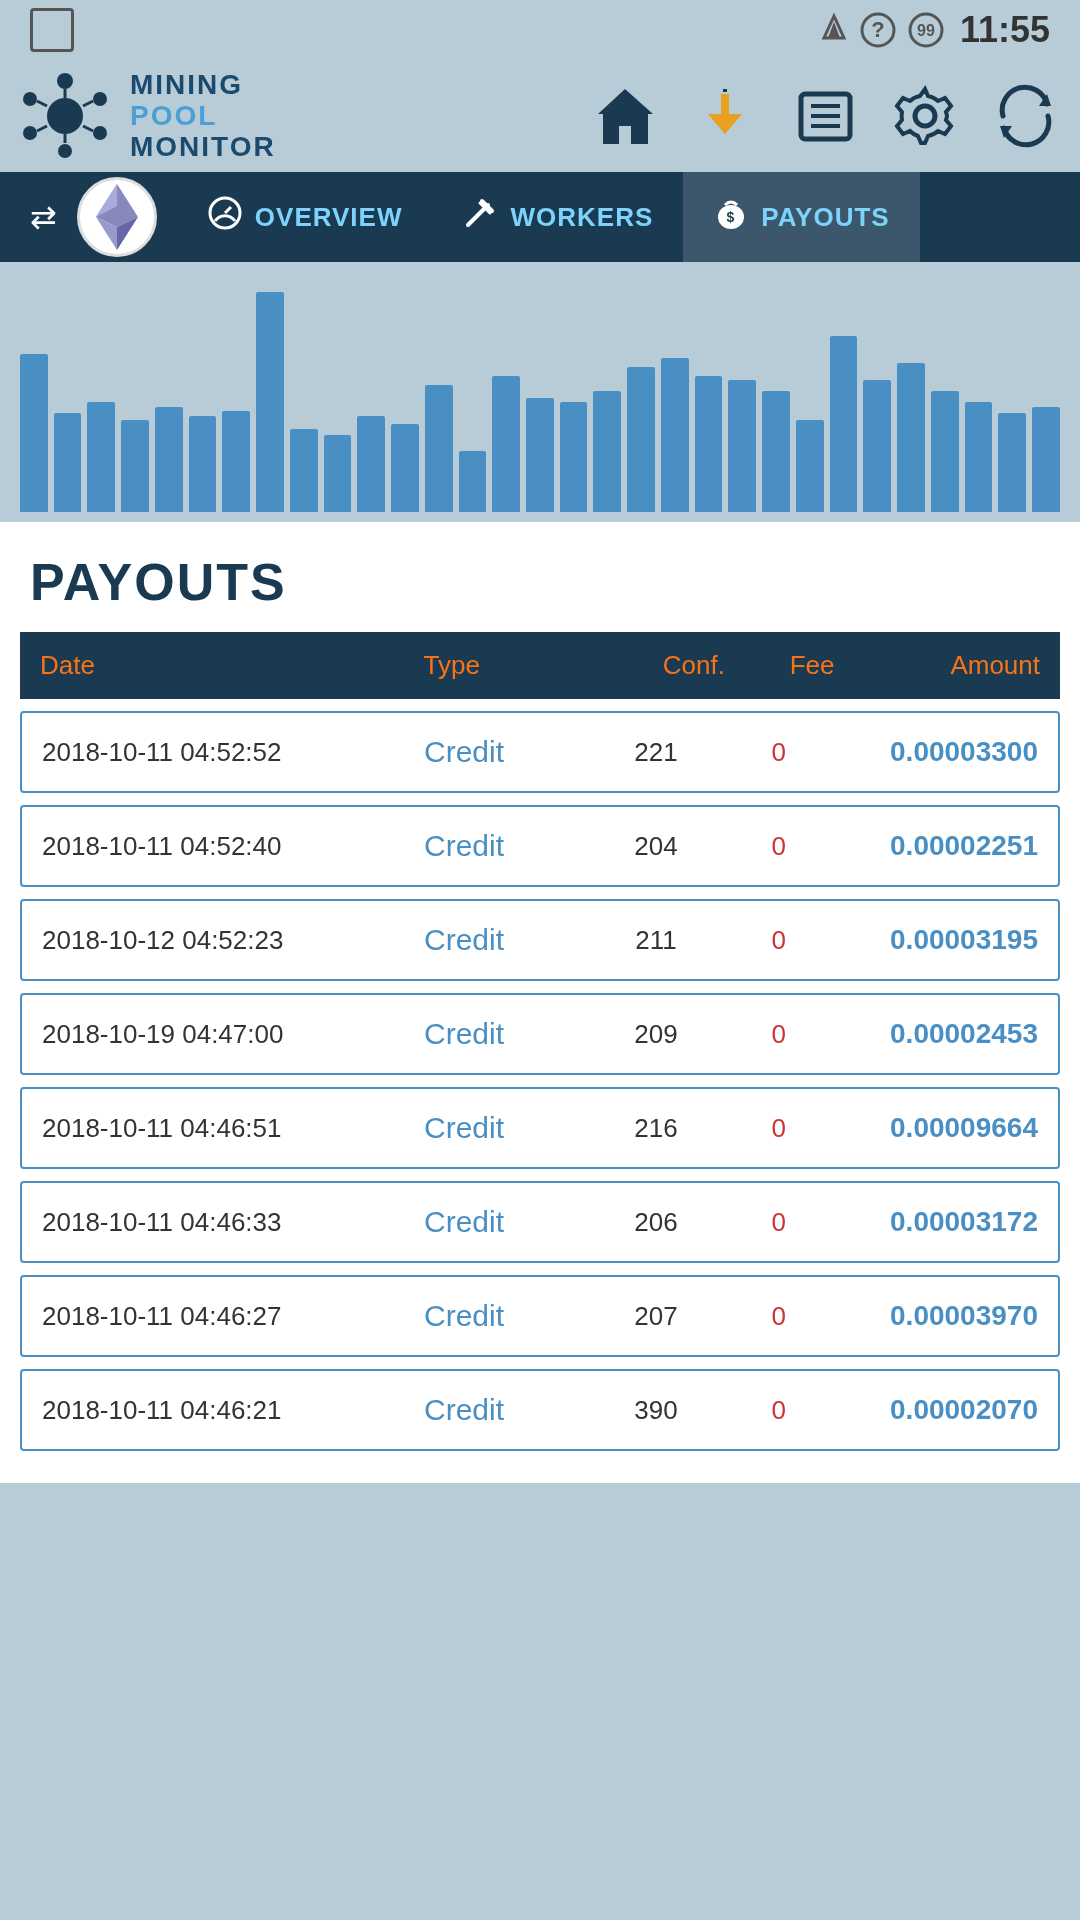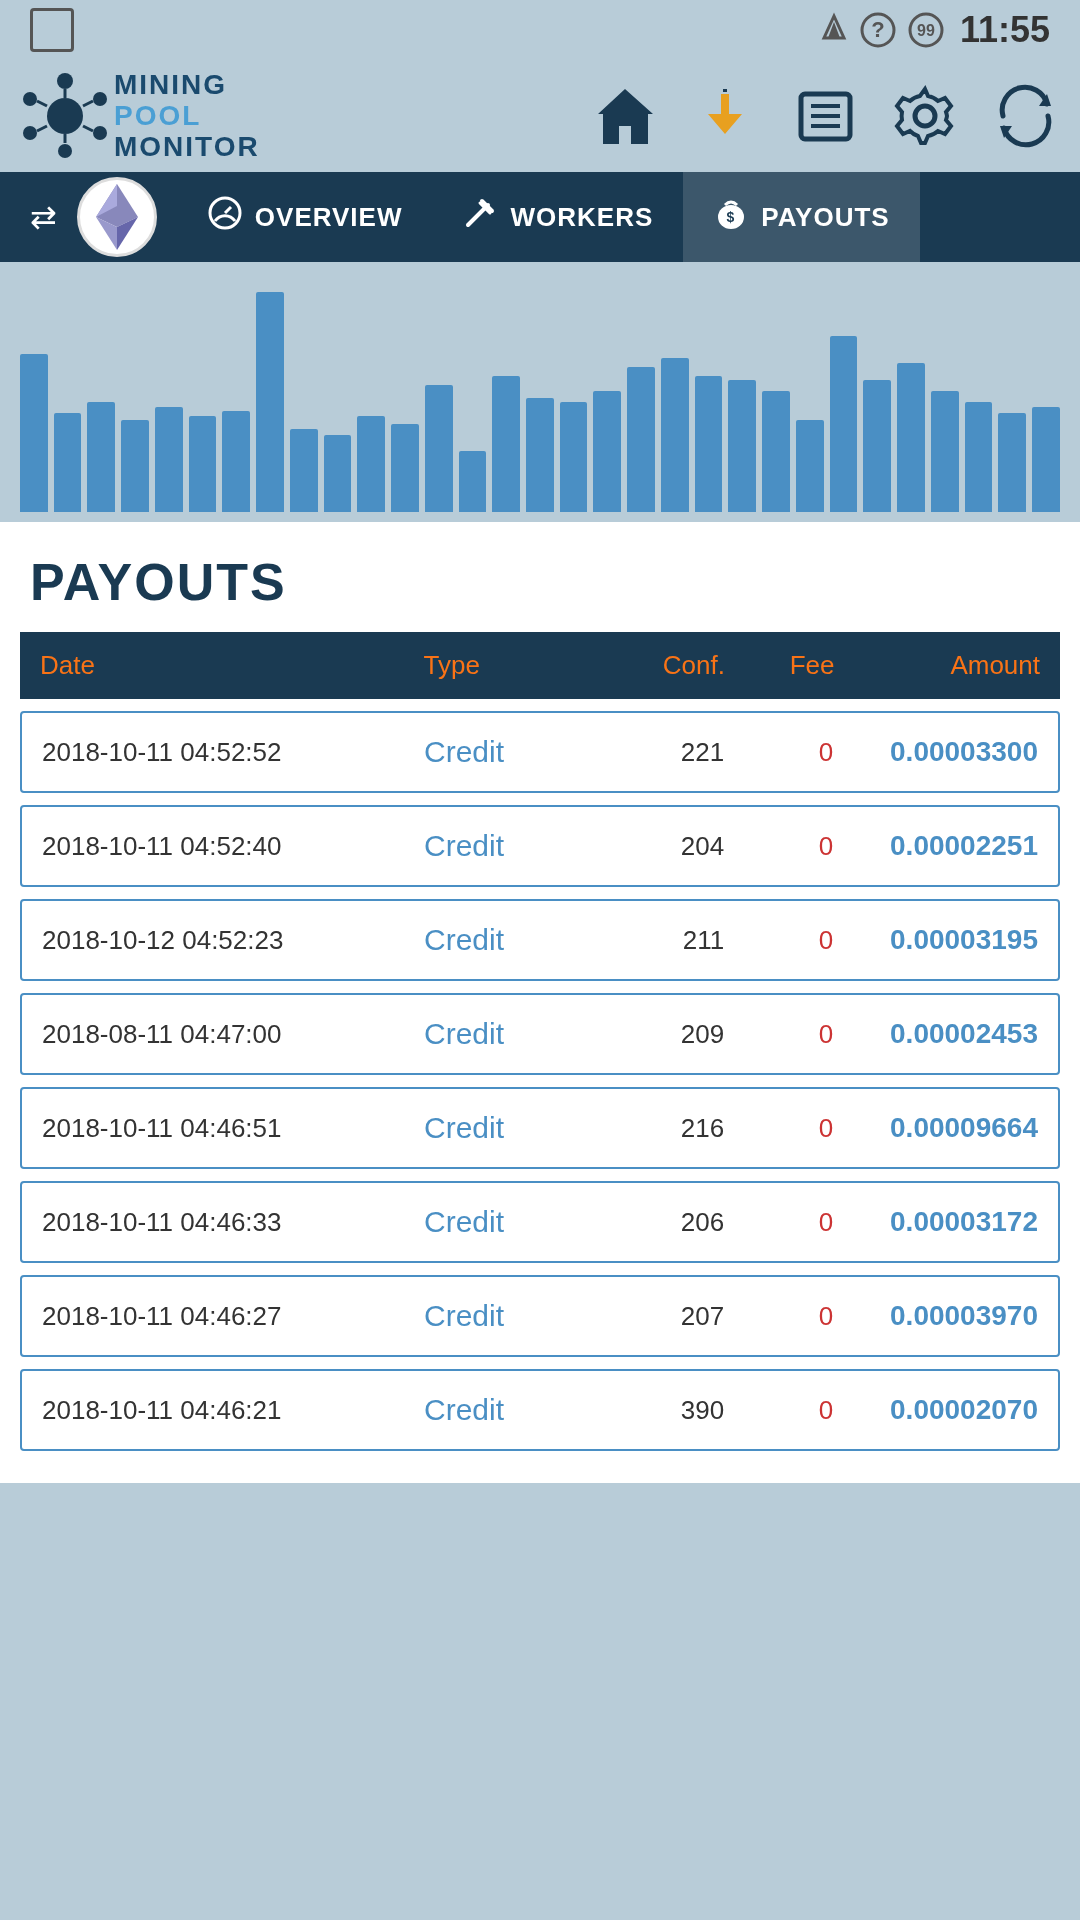--- a/index.html
+++ b/index.html
@@ -45,21 +45,21 @@
     .top-nav {
       background: #b8ccd8;
       display: flex;
       align-items: center;
       padding: 10px 20px;
       gap: 0;
     }
     .app-logo {
       display: flex;
       align-items: center;
-      gap: 4px;
+      gap: 20px;
       margin-right: 40px;
     }
     .logo-icon {
       width: 90px;
       height: 90px;
     }
     .logo-text {
       display: flex;
       flex-direction: column;
       line-height: 1.1;
@@ -124,21 +124,21 @@
       margin-right: 20px;
       border: 3px solid #ddd;
     }
     .tab-item {
       display: flex;
       align-items: center;
       gap: 12px;
       padding: 0 30px;
       height: 100%;
       cursor: pointer;
-      color: #ffffff;
+      color: #7dd3fc;
       font-size: 26px;
       font-weight: bold;
       letter-spacing: 1px;
     }
     .tab-item.active {
       background: rgba(255,255,255,0.15);
     }
     .tab-icon {
       font-size: 32px;
     }
@@ -207,21 +207,21 @@
     .table-row .cell {
       font-size: 26px;
       color: #333;
     }
     .table-row .cell.type {
       color: #4a8fc4;
       font-size: 30px;
     }
     .table-row .cell.conf,
     .table-row .cell.fee {
-      text-align: right;
+      text-align: center;
     }
     .table-row .cell.fee {
       color: #cc3333;
       font-size: 26px;
     }
     .table-row .cell.amount {
       text-align: right;
       color: #4a8fc4;
       font-size: 28px;
       font-weight: bold;
@@ -424,21 +424,21 @@
       <span class="cell amount">0.00002251</span>
     </div>
       <div class="table-row">
       <span class="cell">2018-10-12 04:52:23</span>
       <span class="cell type">Credit</span>
       <span class="cell conf">211</span>
       <span class="cell fee">0</span>
       <span class="cell amount">0.00003195</span>
     </div>
       <div class="table-row">
-      <span class="cell">2018-08-11 04:47:00</span>
+      <span class="cell">2018-10-19 04:47:00</span>
       <span class="cell type">Credit</span>
       <span class="cell conf">209</span>
       <span class="cell fee">0</span>
       <span class="cell amount">0.00002453</span>
     </div>
       <div class="table-row">
       <span class="cell">2018-10-11 04:46:51</span>
       <span class="cell type">Credit</span>
       <span class="cell conf">216</span>
       <span class="cell fee">0</span>

